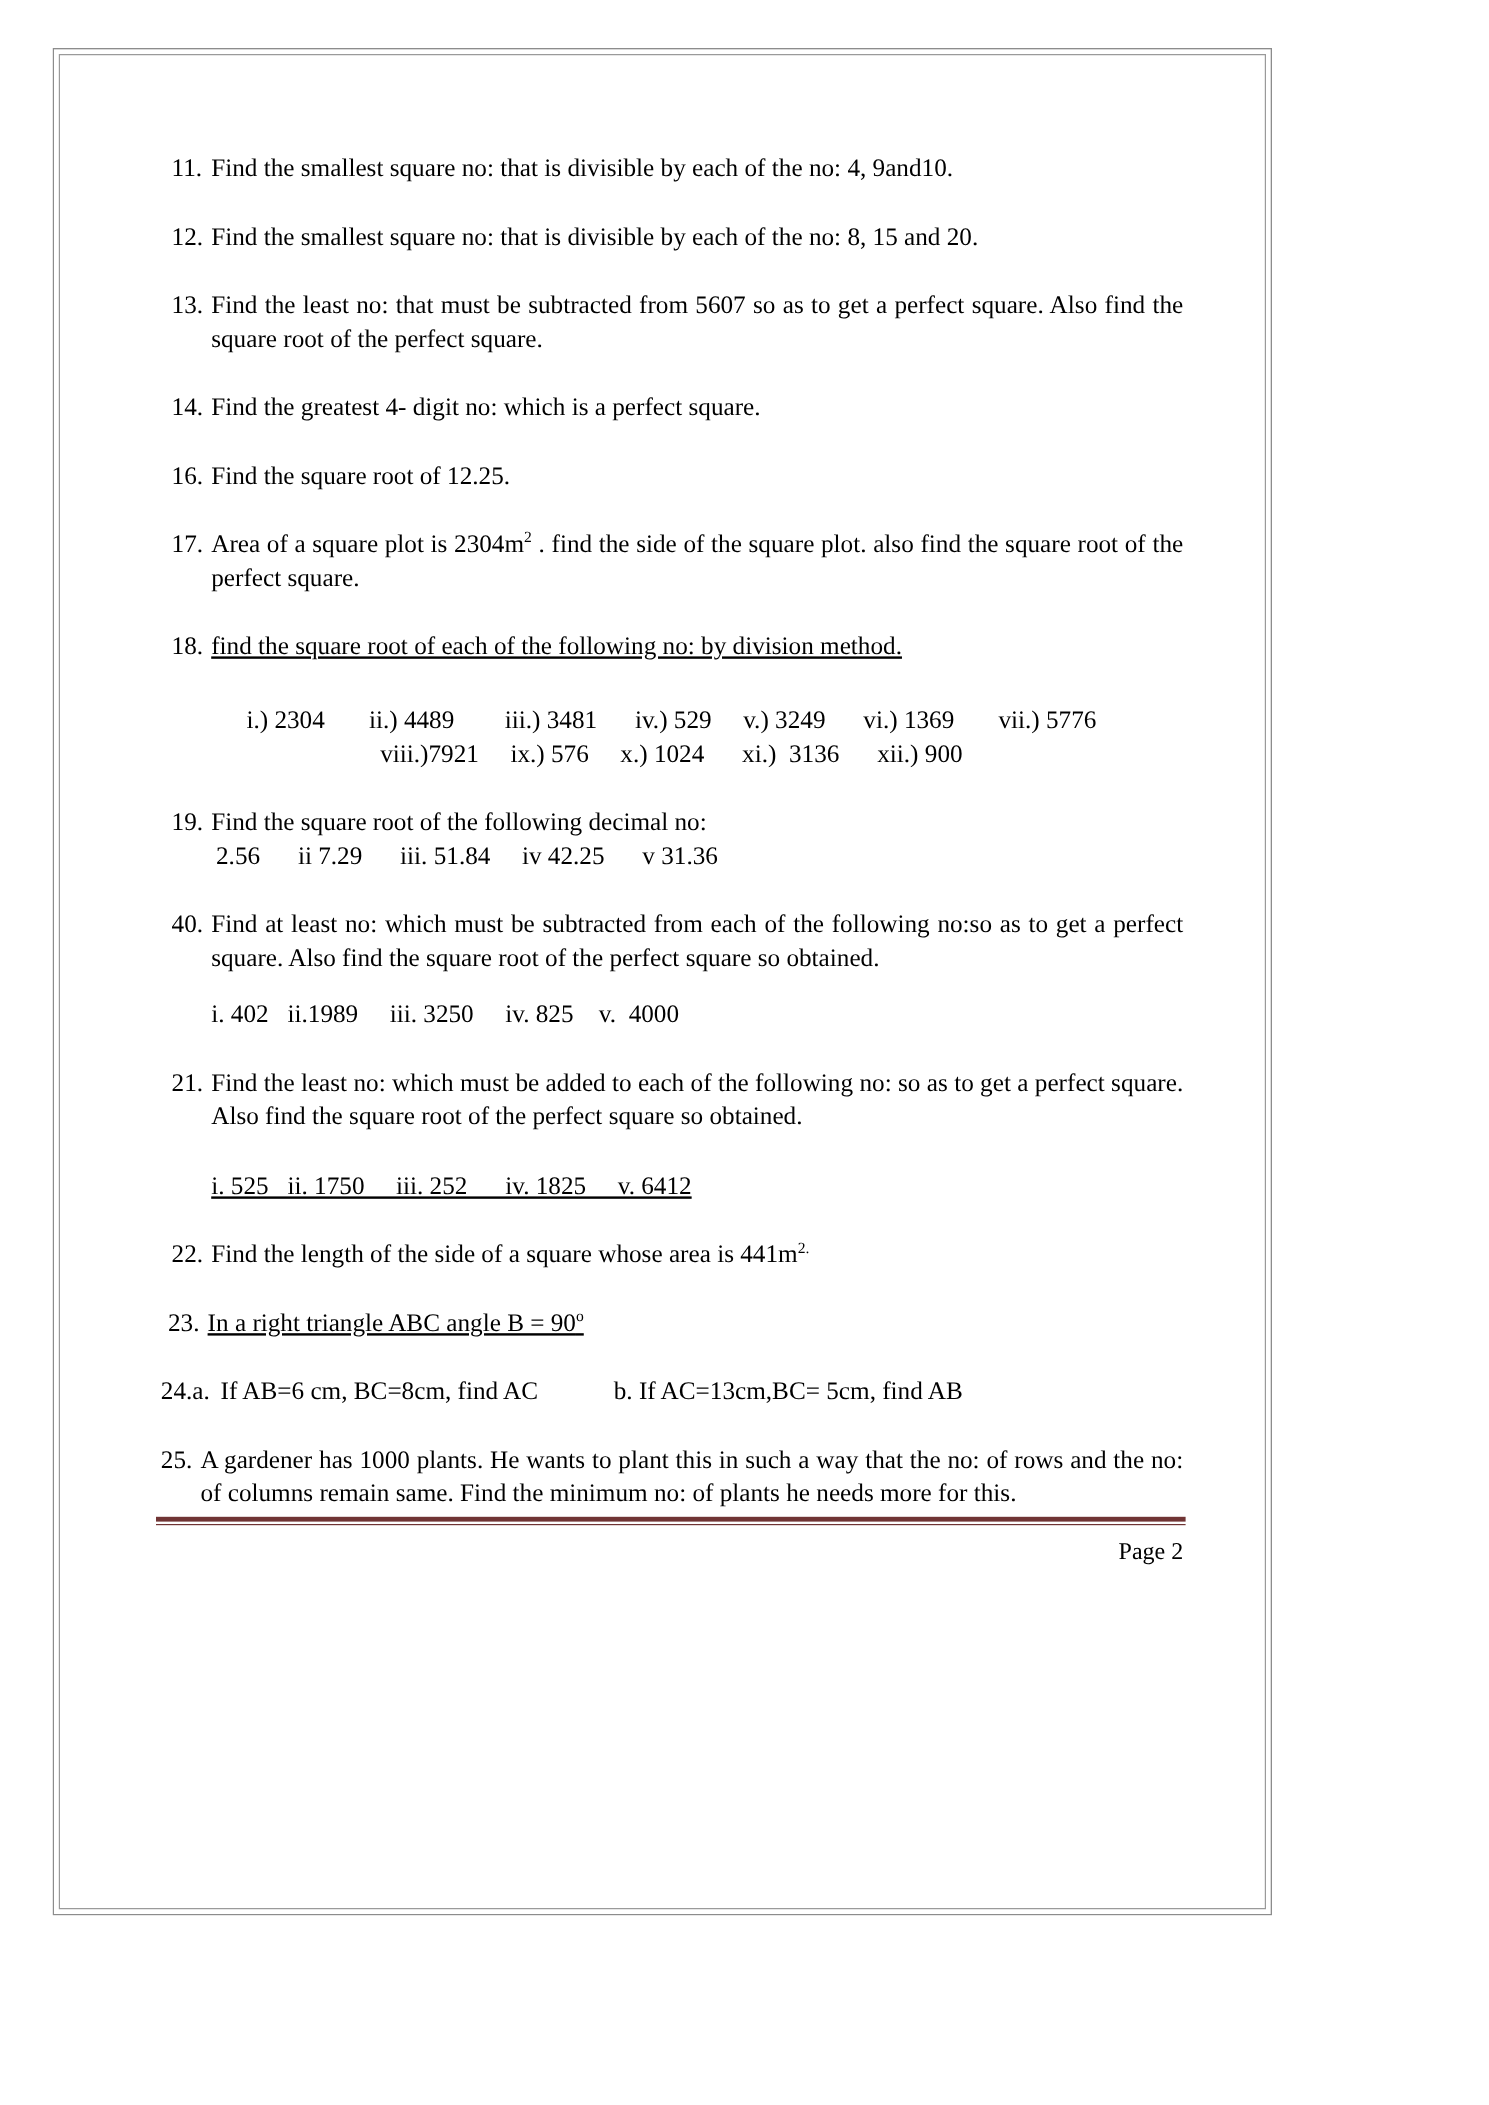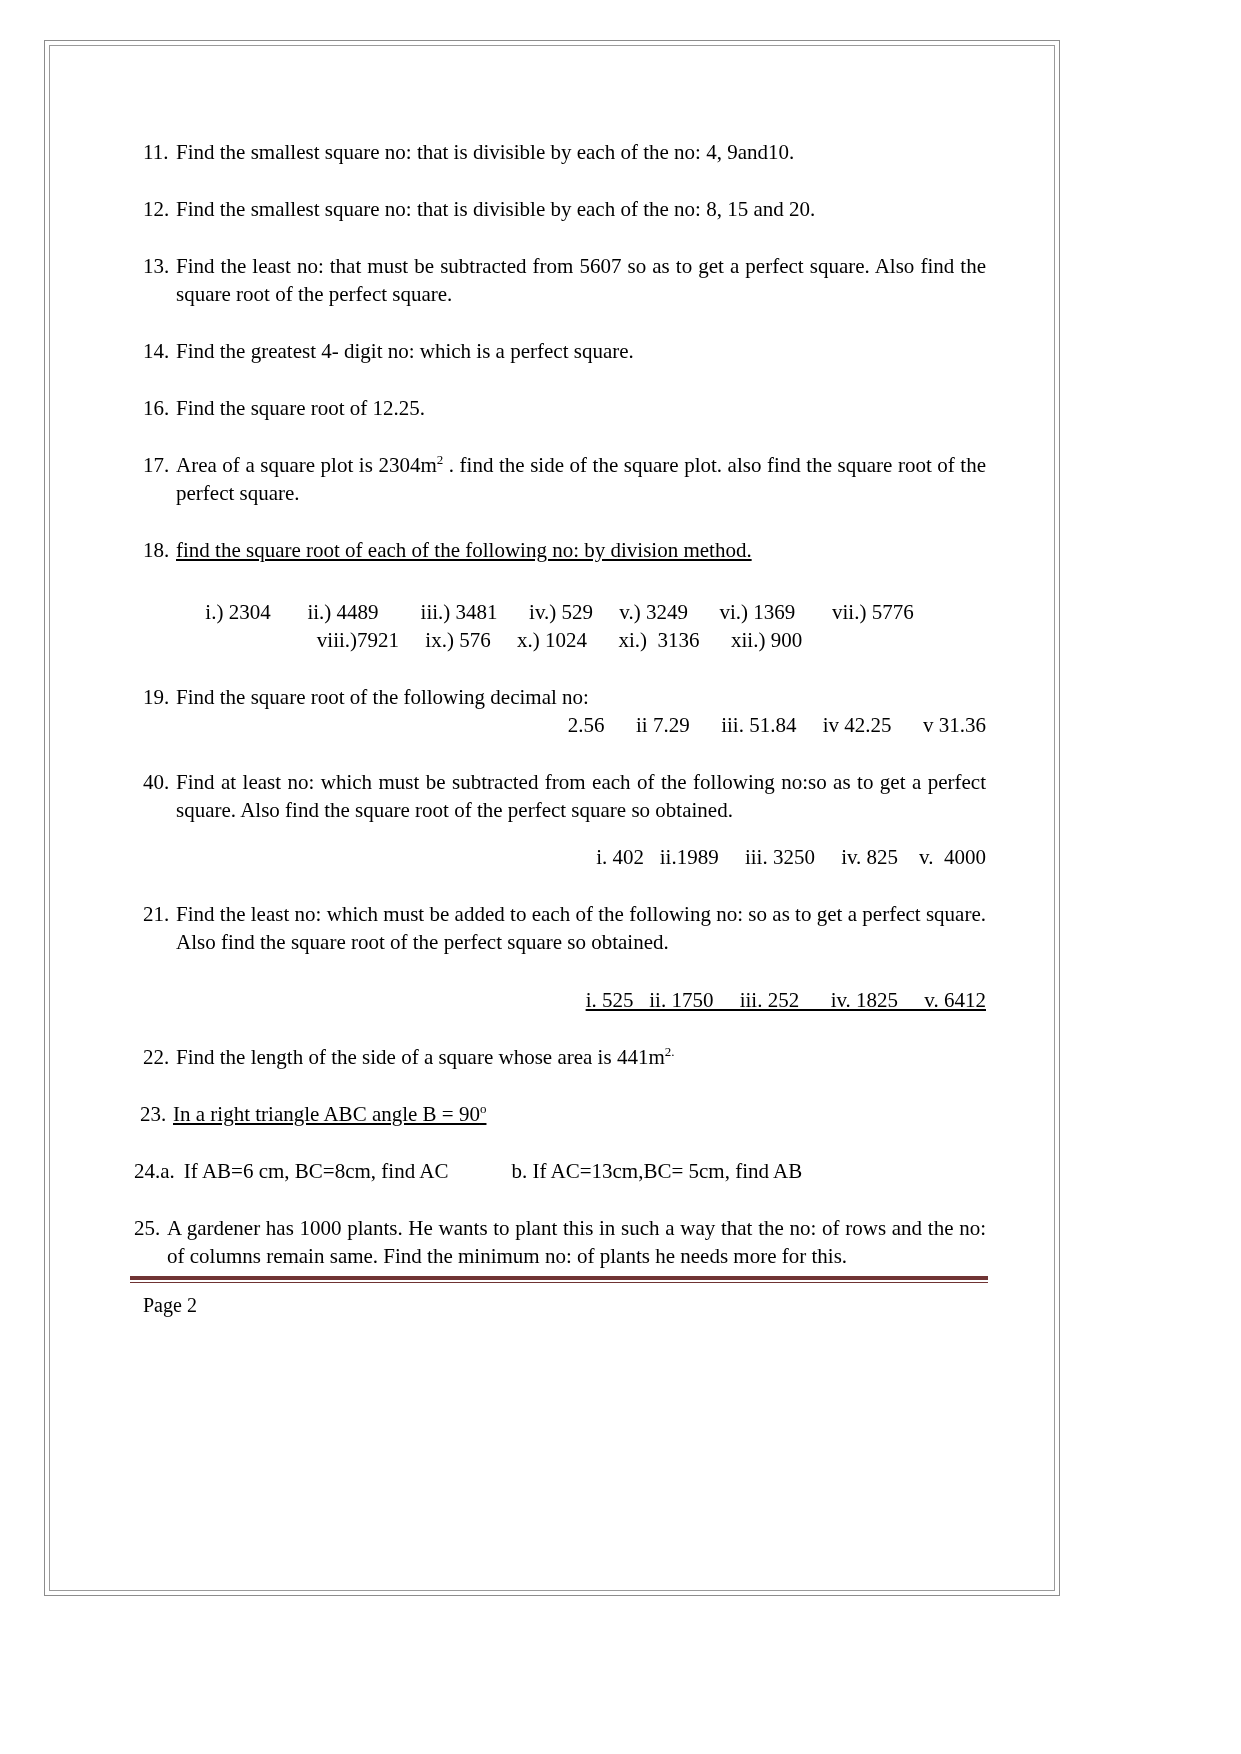--- a/index.html
+++ b/index.html
@@ -25,21 +25,21 @@
       inset 0 0 0 4px #ffffff,
       inset 0 0 0 5px #9a9a9a,
       inset 1px 1px 2px rgba(0,0,0,0.15);
     background: transparent;
     pointer-events: none;
   }
 
   .content {
     position: absolute;
     left: 143px;
-    top: 138px;
+    top: 126px;
     width: 843px;
     font-size: 21px;
     line-height: 28px;
   }
 
   
   .q {
     padding-left: 33px;
     text-indent: -33px;
     text-align: justify;
@@ -54,21 +54,21 @@
 
   .sup {
     font-size: 13px;
     vertical-align: super;
     line-height: 0;
   }
 
   
   .opts {
     text-indent: 0;
-    text-align: right;
+    text-align: left;
     white-space: pre-wrap;
   }
   .opts-19 { margin-left: 4px; }
   .opts-20 { margin-top: 19px; }
   .opts-21 { margin-top: 30px; text-decoration: underline; }
 
   
   .optline-18 {
     margin-left: -10px;
     white-space: pre-wrap;
@@ -88,20 +88,21 @@
   .footer-rule {
     margin-top: 6px;
     margin-left: -13px;
     width: 858px;
     height: 7px;
     border-top: 4px solid #703434;
     border-bottom: 1px solid #703434;
   }
   .page-num {
     margin-top: 8px;
+    text-align: right;
     font-size: 20px;
   }
 </style>
 </head>
 <body>
 
 <div class="page-frame"></div>
 
 <div class="content">
 

